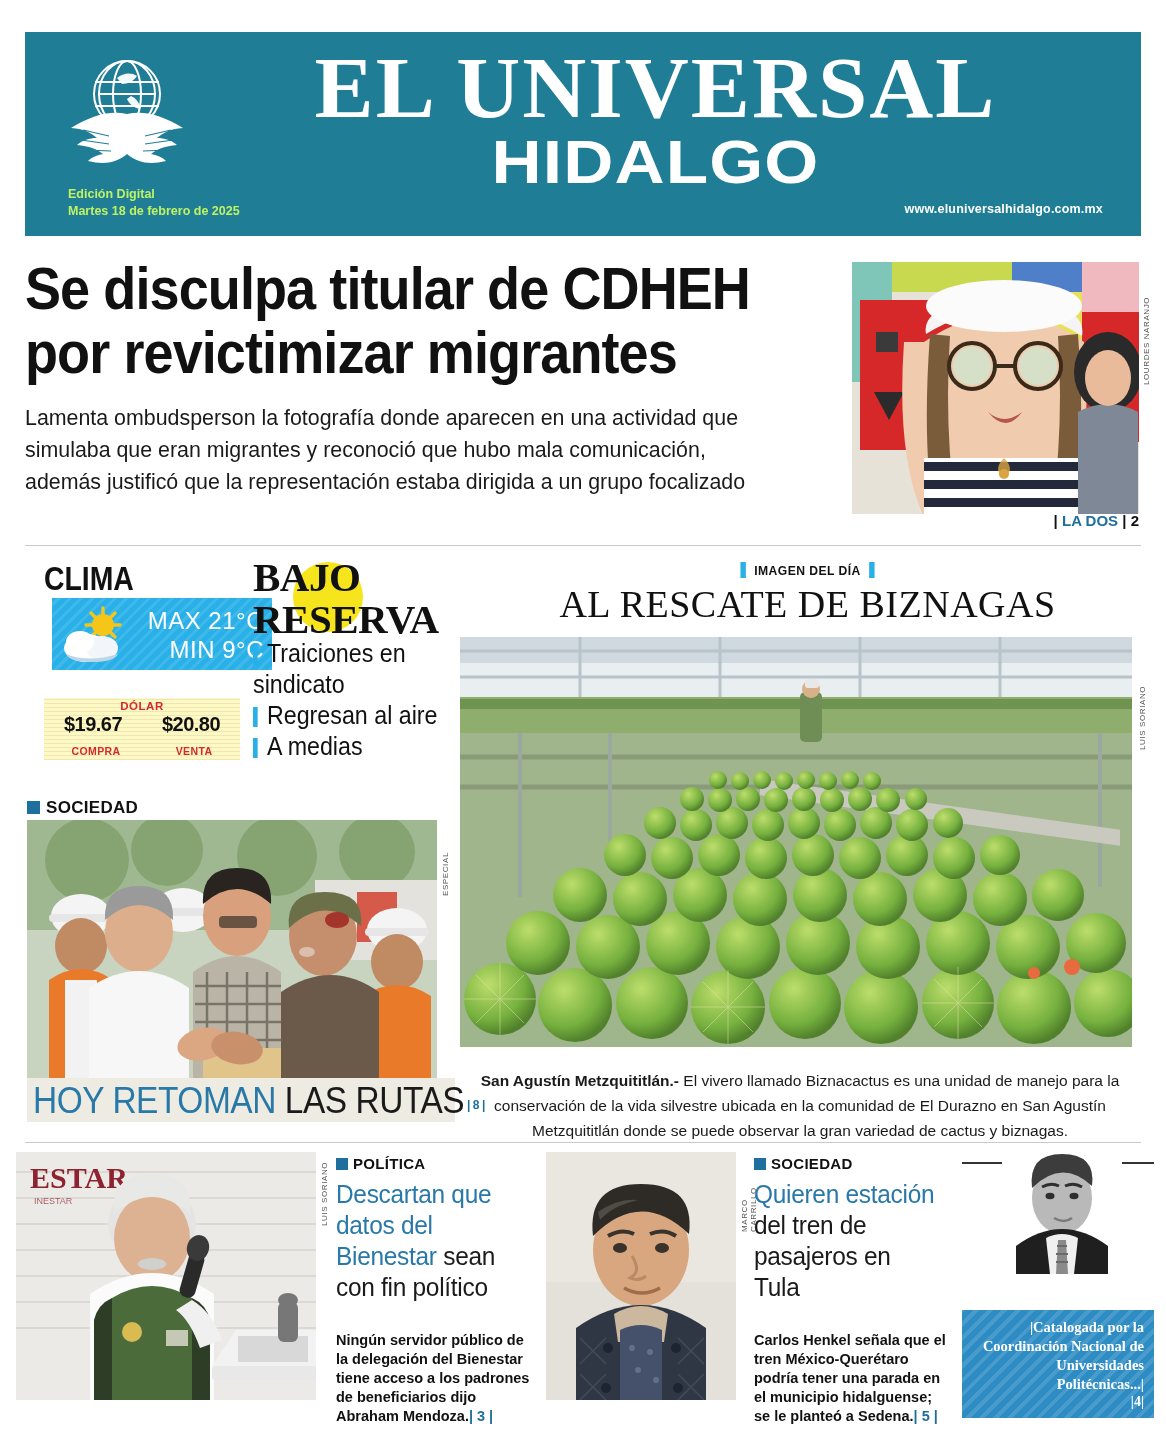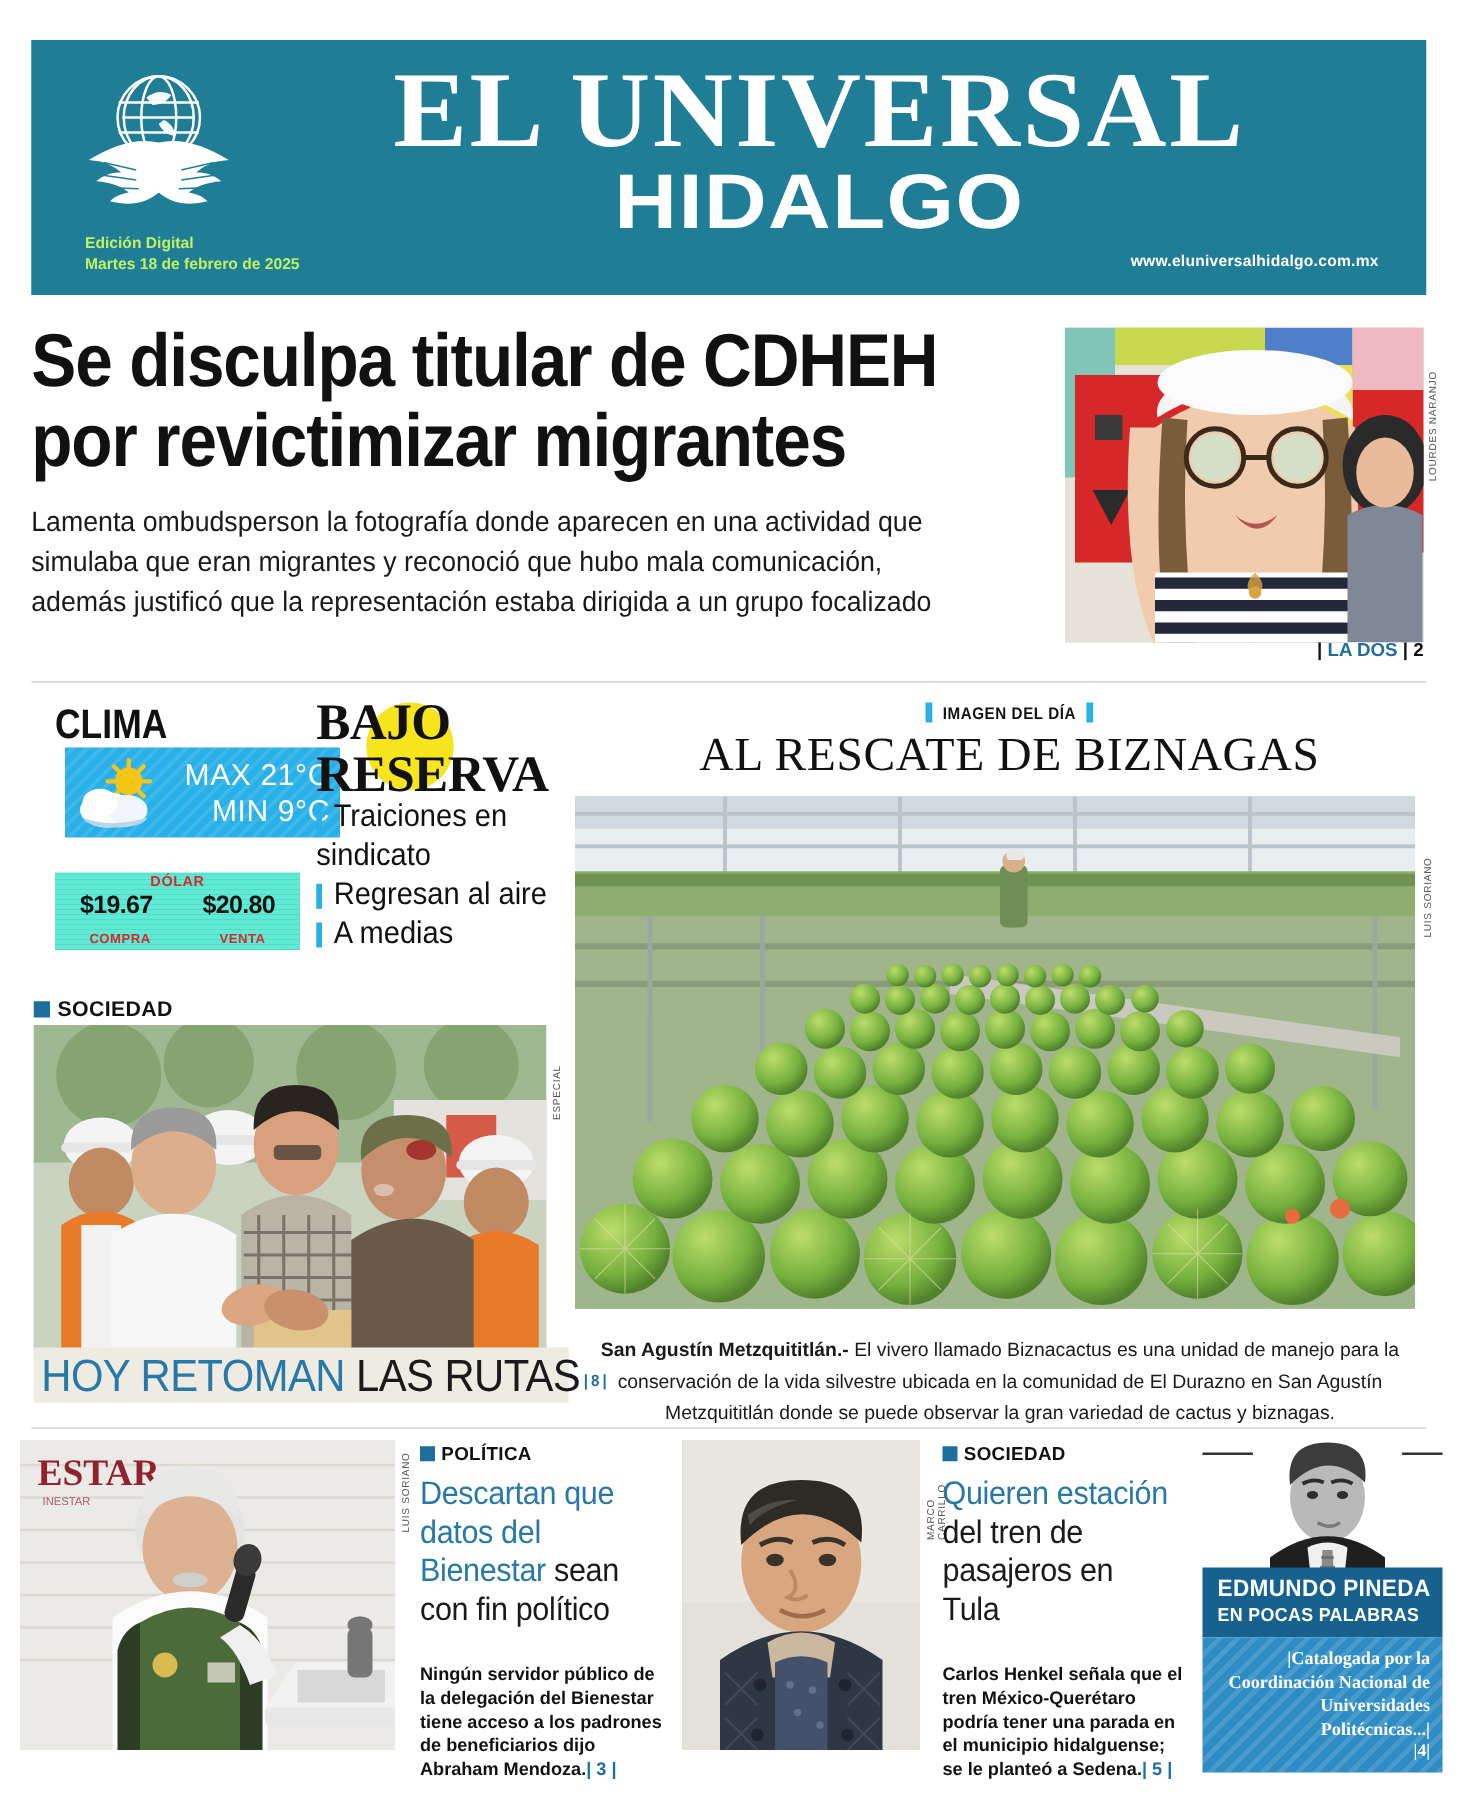--- a/index.html
+++ b/index.html
@@ -92,21 +92,21 @@
     background: repeating-linear-gradient(-45deg, rgba(255,255,255,.10) 0 3px, rgba(0,0,0,0) 3px 8px);
   }
   .wicon { position:absolute; left:8px; top:8px; width:70px; height:58px; }
   .clima-temps {
     position:absolute; right:8px; top:8px; text-align:right;
     color:#fff; font-size:24px; line-height:29px; font-weight:500;
     letter-spacing:.5px;
   }
   .dolar-box {
     position:absolute; left:44px; top:698px; width:196px; height:62px;
-    background:#5eead4; overflow:hidden;
+    background:#fef9c3; overflow:hidden;
   }
   .dolar-box .wave {
     position:absolute; inset:0;
     background: repeating-linear-gradient(0deg, rgba(0,0,0,.07) 0 1px, rgba(0,0,0,0) 1px 4px);
   }
   .dolar-label {
     position:absolute; top:2px; left:0; right:0; text-align:center;
     color:#d32b2b; font-size:11.5px; font-weight:bold; letter-spacing:.5px;
   }
   .dolar-vals {
@@ -759,23 +759,19 @@
       </g>
       <path d="M52 68 q10 6 18 0" fill="none" stroke="#7a7a7a" stroke-width="2.6"></path>
       <path d="M14 96 q46 -34 92 0 l0 28 -92 0z" fill="#1f1f1f"></path>
       <path d="M44 88 q16 -8 32 0 l-4 36 -24 0z" fill="#f0f0f0"></path>
       <path d="M56 90 l8 0 l2 34 -12 0z" fill="#8a8a8a"></path>
       <g stroke="#6a6a6a" stroke-width="2">
         <path d="M55 96 l10 0 M54 104 l12 0 M54 112 l12 0"></path>
       </g>
     </svg>
   </div>
-  <div class="op-head">
-    <div class="op-name">EDMUNDO PINEDA</div>
-    <div class="op-sub">EN POCAS PALABRAS</div>
-  </div>
   <div class="op-quote">
     <div class="stripes"></div>
     <div class="op-quote-text">|Catalogada por la Coordinación Nacional de Universidades Politécnicas...|</div>
     <div class="op-pg">|4|</div>
   </div>
 
 </div>
 
 </body></html>

